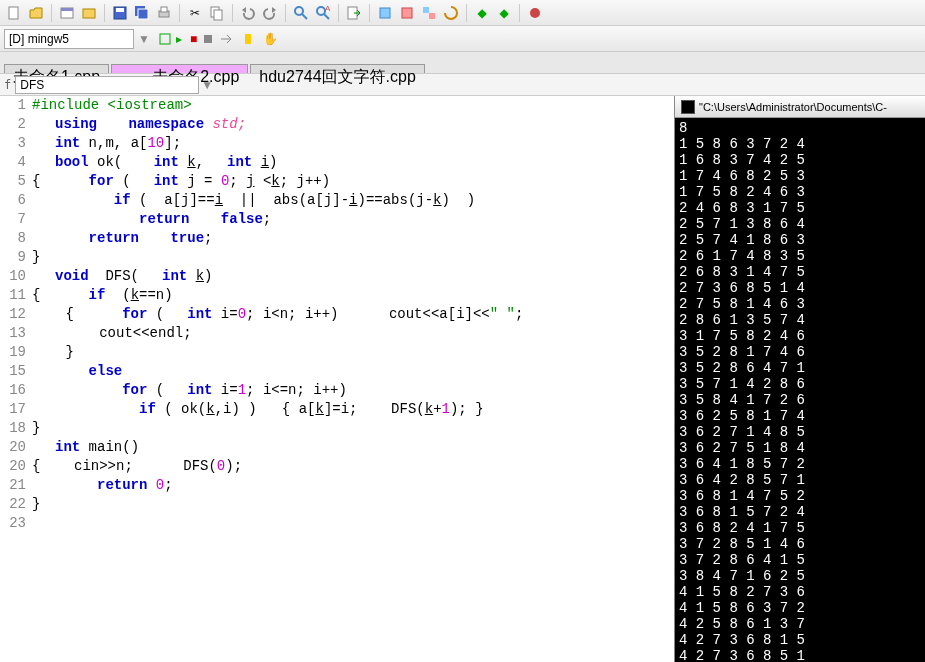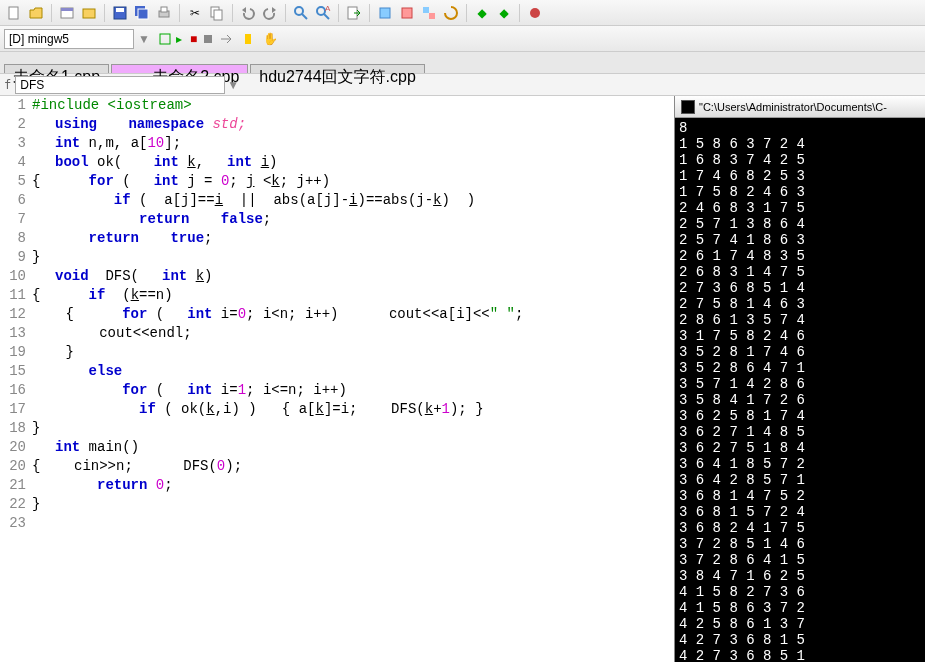--- a/index.html
+++ b/index.html
@@ -7,21 +7,21 @@
 .toolbar { background: linear-gradient(#f8f8f8, #e8e8e8); border-bottom: 1px solid #ccc; padding: 2px 4px; display: flex; align-items: center; height: 26px; gap: 2px; }
 .toolbar .icon { width: 18px; height: 18px; display: inline-flex; align-items: center; justify-content: center; margin: 0 1px; cursor: pointer; }
 .toolbar .sep { width: 1px; height: 18px; background: #ccc; margin: 0 3px; }
 .toolbar2 { background: linear-gradient(#f8f8f8, #e8e8e8); border-bottom: 1px solid #ccc; padding: 2px 4px; display: flex; align-items: center; height: 26px; gap: 4px; }
 .dropdown { width: 130px; height: 20px; border: 1px solid #aaa; background: white; padding: 1px 4px; font-size: 12px; }
 .tabs { background: #e8e8e8; border-bottom: 1px solid #ccc; display: flex; height: 22px; padding: 0 4px; padding-top: 2px; }
 .tab { padding: 2px 8px; border: 1px solid #999; background: #ddd; margin-right: 2px; font-size: 16px; cursor: pointer; border-bottom: none; margin-top: 10px; }
 .tab.active { background: #f0abfc; padding-left: 40px; }
 .funcbar { background: #f4f4f4; border-bottom: 1px solid #ccc; padding: 2px 4px; height: 22px; display: flex; align-items: center; }
 .funcbar .f { color: #666; margin-right: 4px; font-family: monospace; }
-.funcdrop { width: 210px; height: 18px; border: 1px solid #aaa; background: white; padding: 0 4px; font-size: 12px; }
+.funcdrop { width: 184px; height: 18px; border: 1px solid #aaa; background: white; padding: 0 4px; font-size: 12px; }
 .main { display: flex; height: 566px; }
 .editor { width: 674px; background: #fff; font-family: "Courier New", monospace; font-size: 14px; overflow: hidden; }
 .line { display: flex; height: 19px; line-height: 19px; }
 .gutter { width: 32px; text-align: right; padding-right: 6px; color: #888; user-select: none; }
 .code { white-space: pre; }
 .kw { color: #0000cc; font-weight: bold; margin-left: 23px; }
 .str { color: #008800; }
 .num { color: #cc00cc; }
 .pp { color: #008800; }
 .red { color: #ec4899; font-style: italic; }

